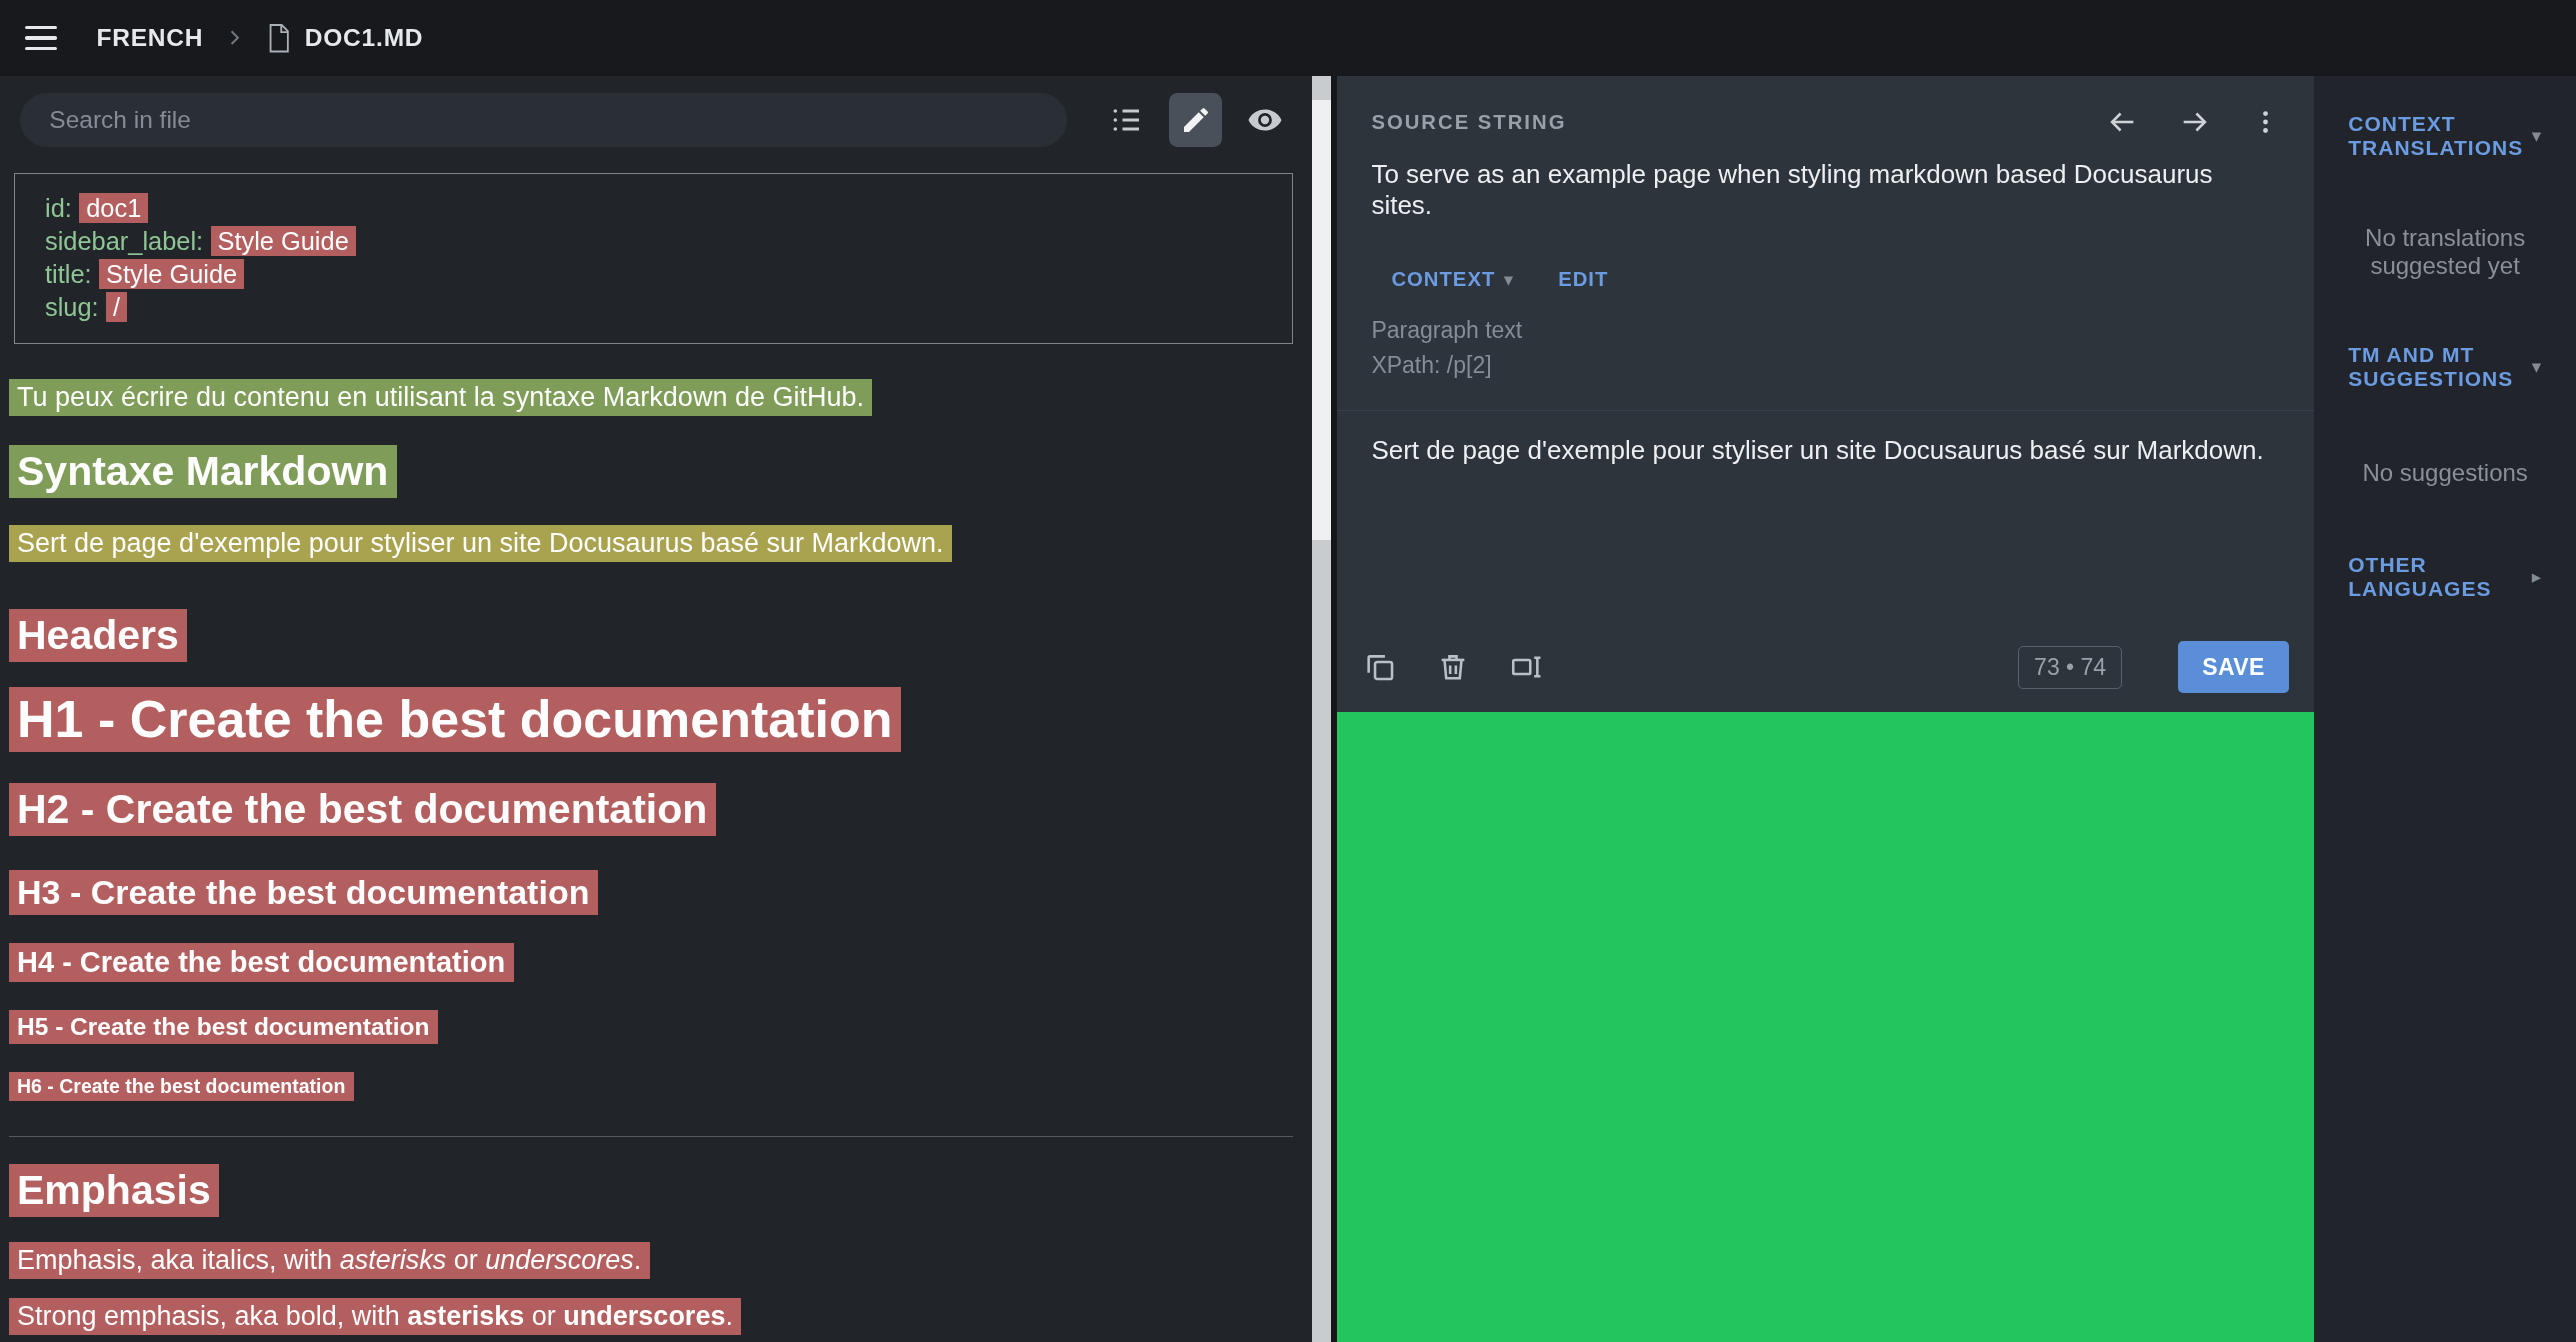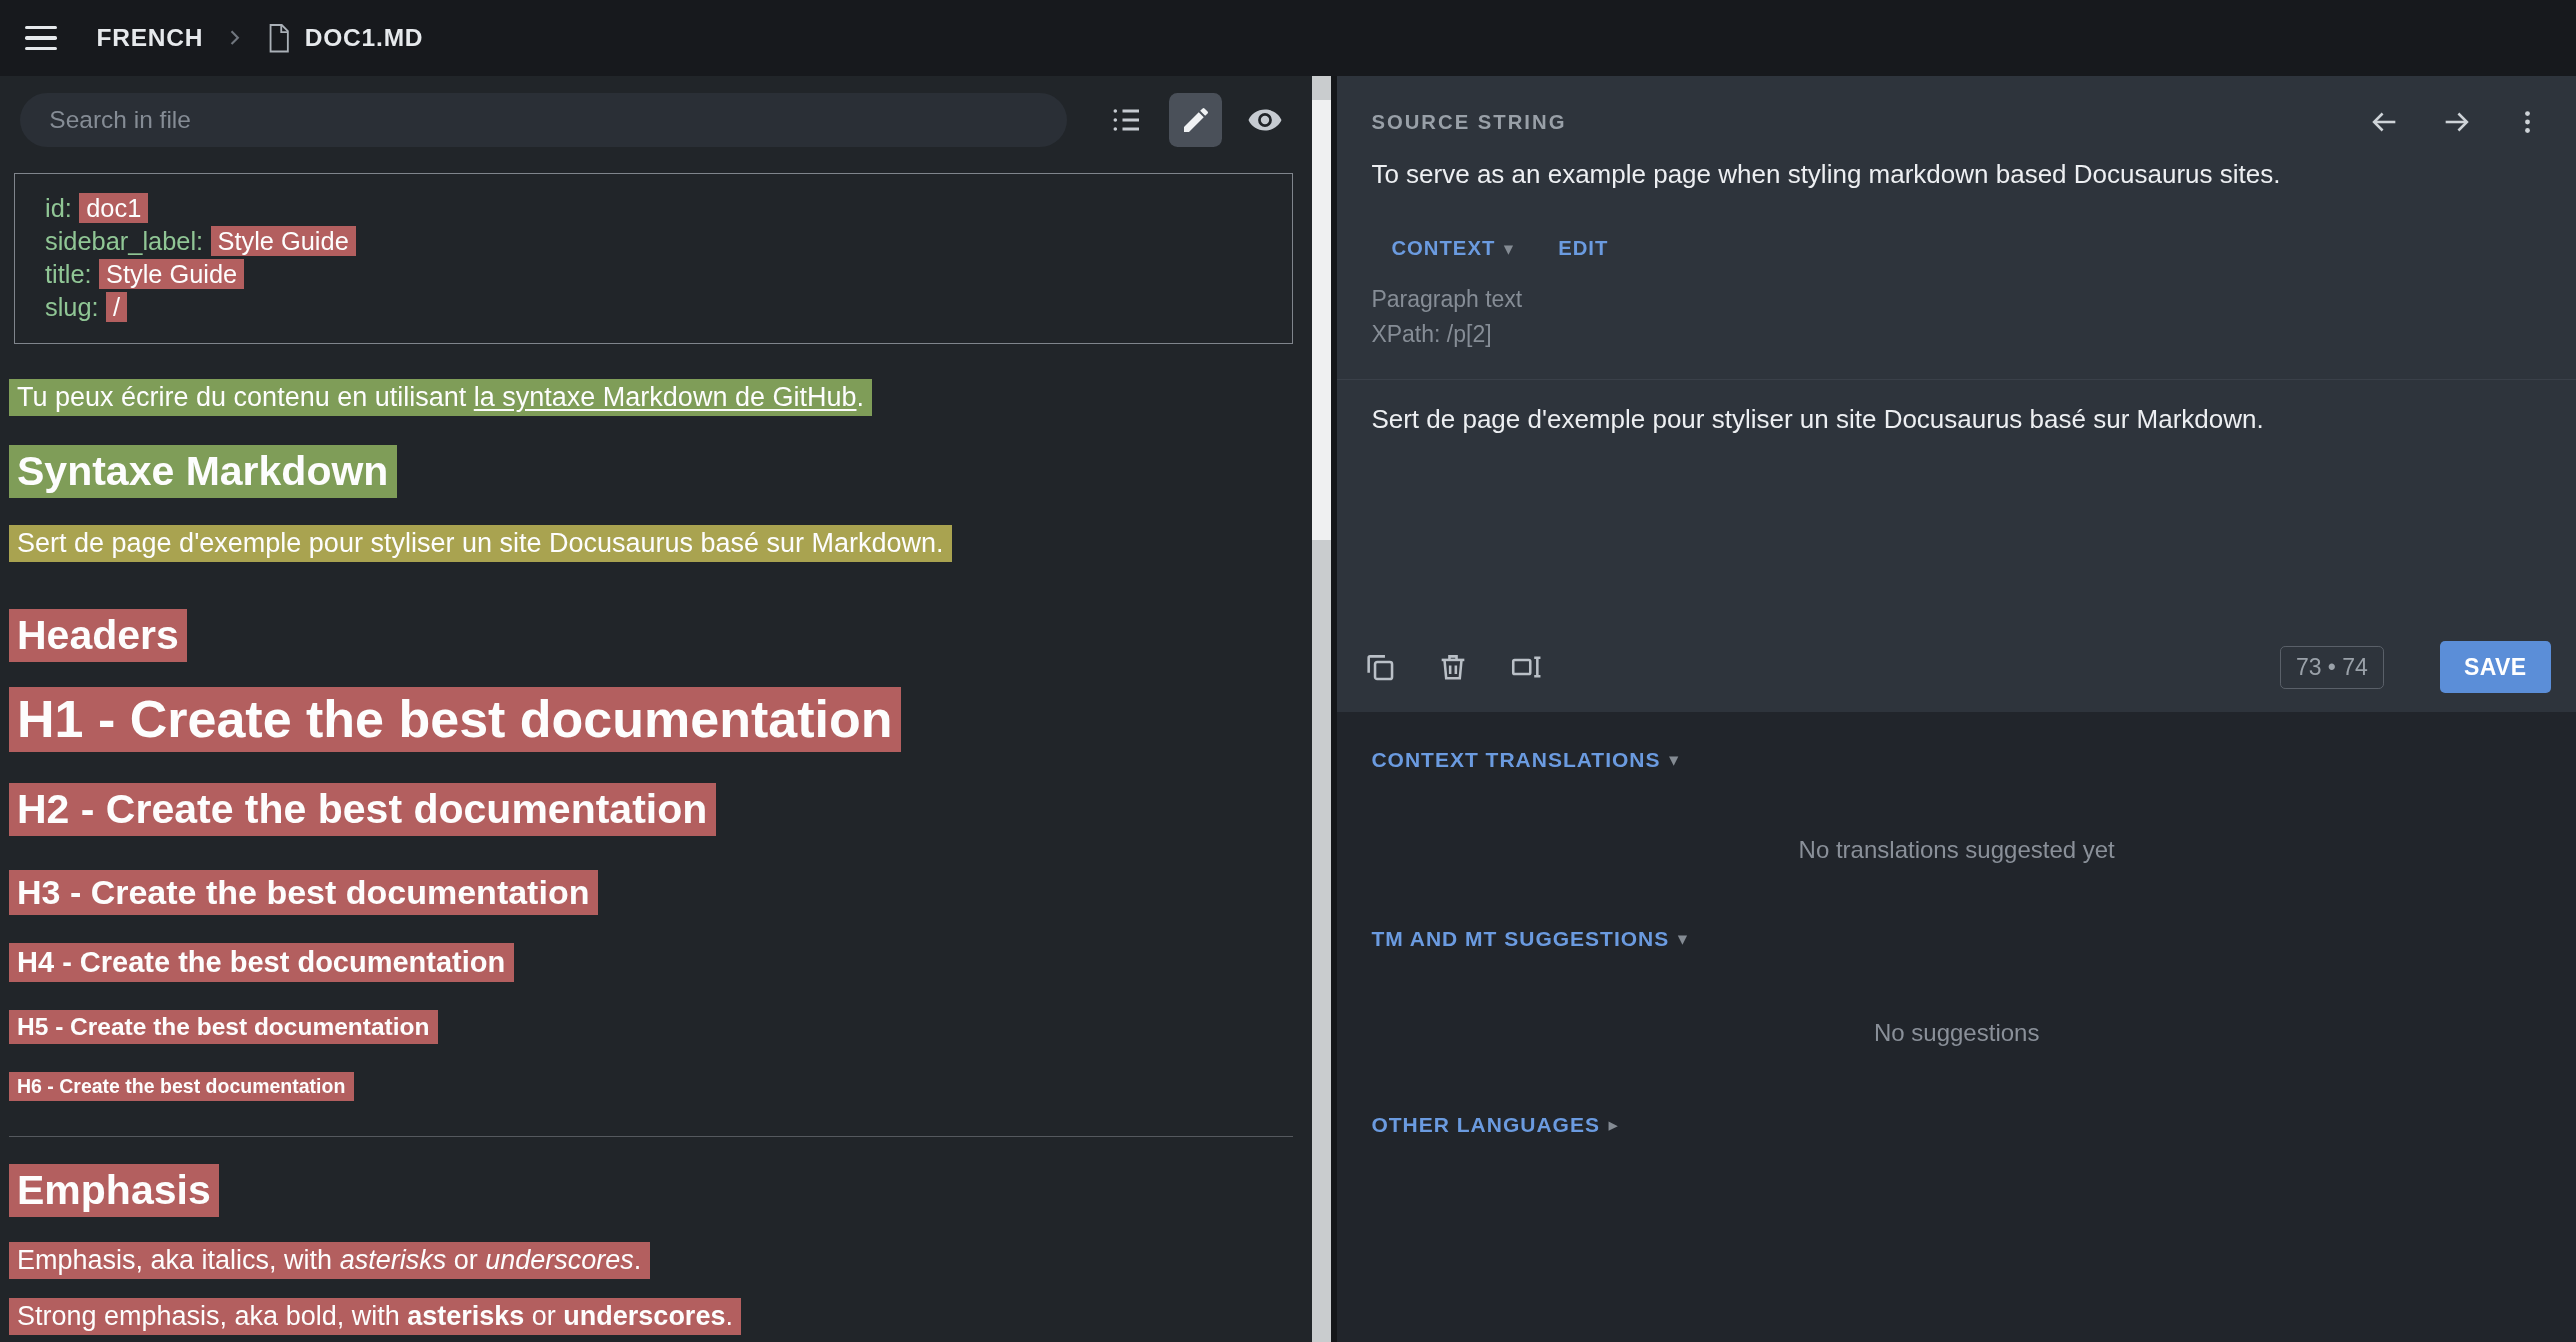--- a/index.html
+++ b/index.html
@@ -26,21 +26,21 @@
   .crumb{ font-size:24.5px; font-weight:600; letter-spacing:0.8px; color:#e6e9ec; cursor:pointer;}
   .tb-chevron{ width:25.4px; height:25.4px; color:#70767e; margin:0 18.6px;}
   .tb-file{ width:25.4px; height:30.5px; color:#aab0b7; margin-right:13.5px;}
 
   
   .main{ display:flex; height:1266px; }
   .left-panel{ width:1312px; flex:0 0 1312px; display:flex; flex-direction:column; background:#212529;}
   .scrollbar{ flex:0 0 18.6px; background:#c9ccce; position:relative;}
   .scroll-thumb{ position:absolute; left:0; top:24px; width:100%; height:440px; background:#eff0f1;}
   .panel-gap{ flex:0 0 6.8px; background:#15171a;}
-  .right-panel{ flex:1; display:flex; flex-direction:column; background:#22c55e;}
+  .right-panel{ flex:1; display:flex; flex-direction:row; background:#22c55e;}
 
   
   .search-row{ display:flex; align-items:center; padding:17px 22px 13.5px 20.3px; gap:17px;}
   .search-input{ width:1056px; height:54px; background:#2a2f36; border:none; border-radius:27px;
     padding:0 29px; font-size:24.5px; color:#e0e4e8; outline:none;
     font-family:"Liberation Sans","DejaVu Sans",sans-serif;}
   .search-input::placeholder{ color:#858c95;}
   .search-spacer{ flex:1;}
   .icon-btn{ width:51px; height:51px; display:flex; align-items:center; justify-content:center;
     color:var(--icon); cursor:pointer; border-radius:8.5px;}
@@ -74,21 +74,21 @@
   .m-h1{ margin-top:30.5px;}
   .m-h2{ margin-top:37px;}
   .m-h3{ margin-top:40px;}
   .m-h4{ margin-top:34px;}
   .m-h5{ margin-top:34px;}
   .m-h6{ margin-top:34px;}
   .doc-hr{ border:none; border-top:1.7px solid #55595e; margin:37px 0 0 0;}
   .m-emph{ margin-top:30.5px;}
   .m-pit{ margin-top:29px;}
   .m-pb{ margin-top:22px;}
-  .u{ text-decoration:underline;}
+  .u{ }
   .it{ font-style:italic;}
   .bd{ font-weight:700;}
 
   
   .rp-top{ height:636px; background:#2e343c; display:flex; flex-direction:column;}
   .rp-header{ display:flex; align-items:center; padding:29px 34px 0 34px;}
   .rp-label{ font-size:20.3px; font-weight:600; letter-spacing:2px; color:#99a0a8;}
   .rp-nav{ margin-left:auto; display:flex; align-items:center; gap:39px; color:#ced3d8;}
   .rp-nav svg{ width:34px; height:34px; cursor:pointer;}
   .rp-nav .kebab{ width:29px; height:34px;}

